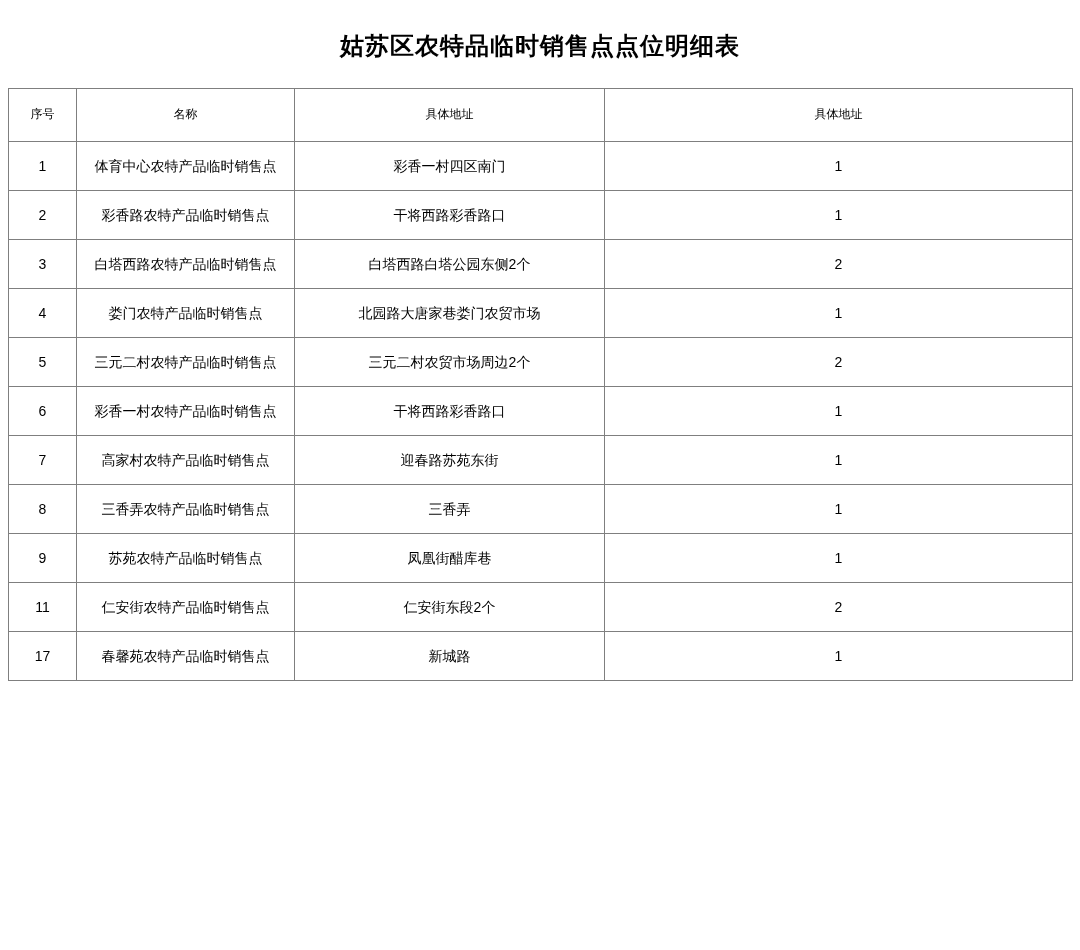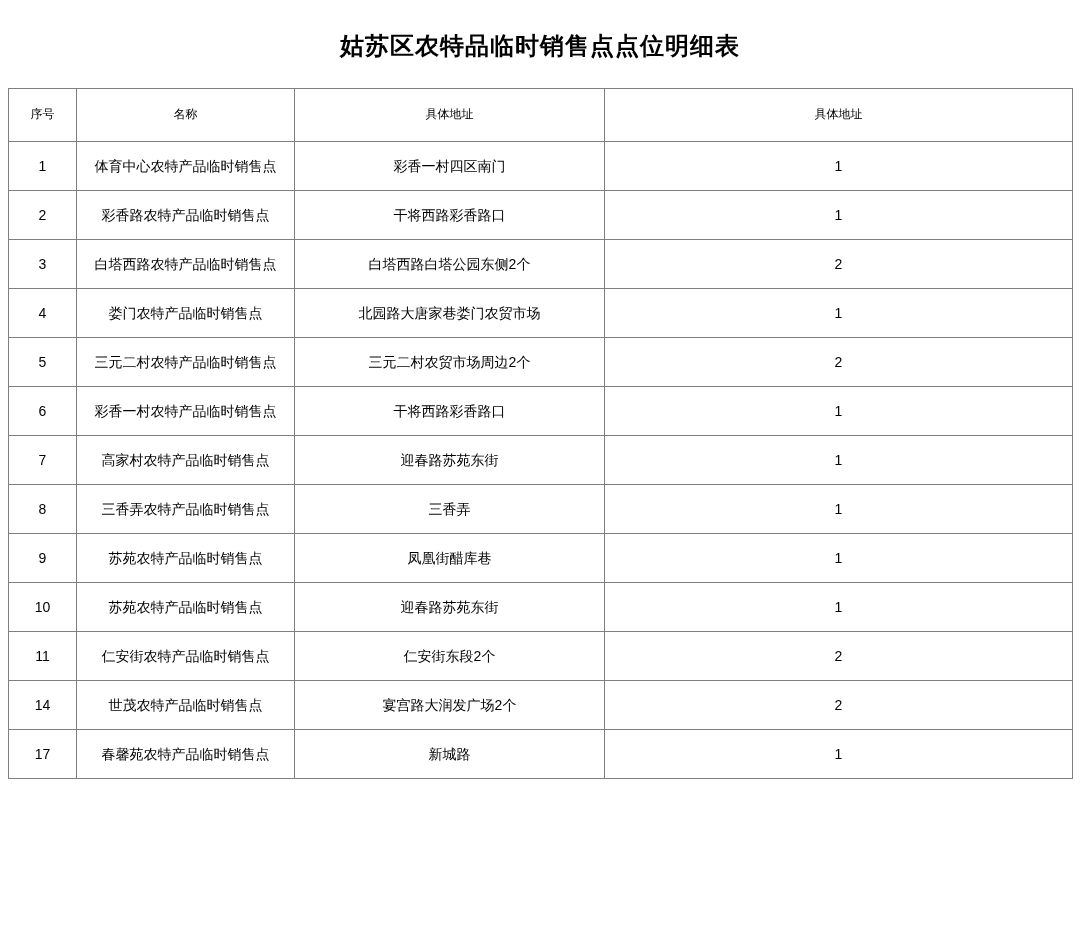--- a/index.html
+++ b/index.html
@@ -124,35 +124,23 @@
         <td>三香弄</td>
         <td>1</td>
       </tr>
       <tr>
         <td>9</td>
         <td>苏苑农特产品临时销售点</td>
         <td>凤凰街醋库巷</td>
         <td>1</td>
       </tr>
       <tr>
-        <td>10</td>
-        <td>苏苑农特产品临时销售点</td>
-        <td>迎春路苏苑东街</td>
-        <td>1</td>
-      </tr>
-      <tr>
         <td>11</td>
         <td>仁安街农特产品临时销售点</td>
         <td>仁安街东段2个</td>
-        <td>2</td>
-      </tr>
-      <tr>
-        <td>14</td>
-        <td>世茂农特产品临时销售点</td>
-        <td>宴宫路大润发广场2个</td>
         <td>2</td>
       </tr>
       <tr>
         <td>17</td>
         <td>春馨苑农特产品临时销售点</td>
         <td>新城路</td>
         <td>1</td>
       </tr>
     </tbody>
   </table>

